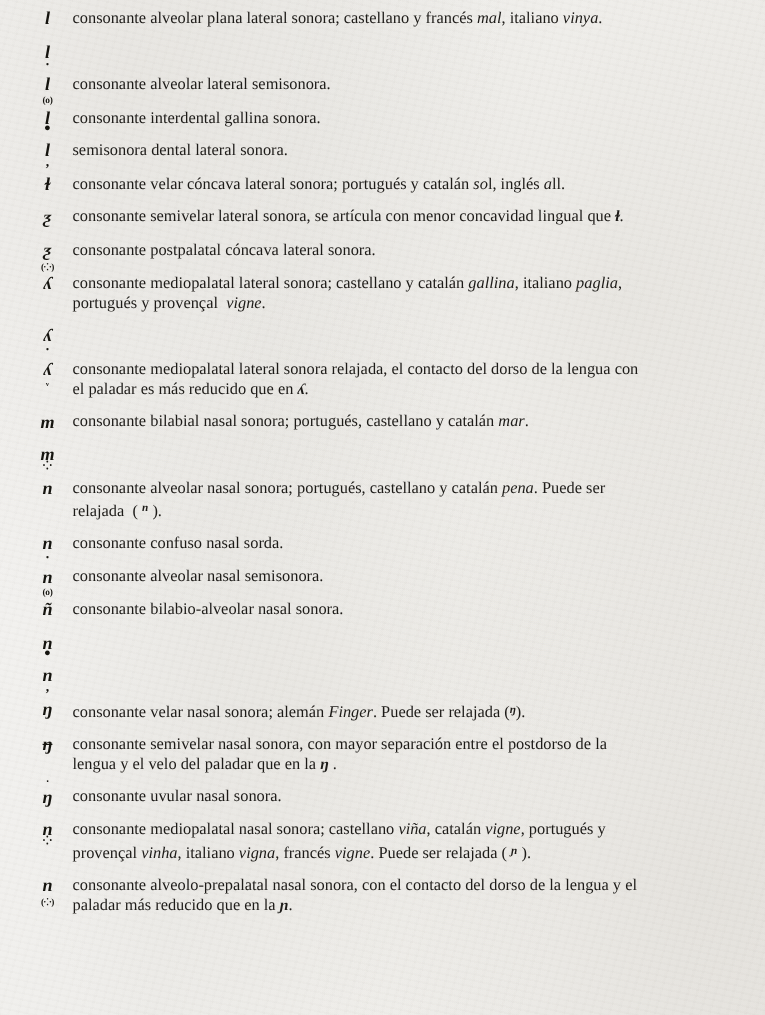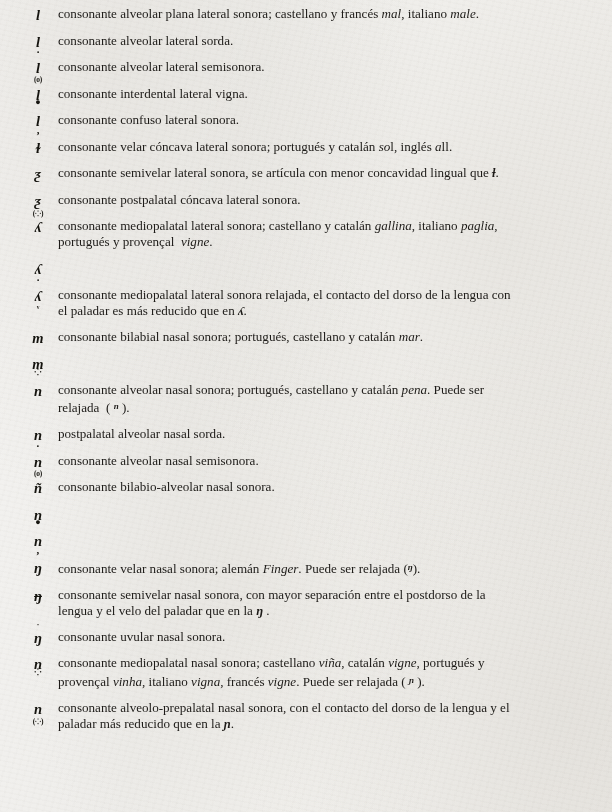--- a/index.html
+++ b/index.html
@@ -123,41 +123,40 @@
   }
 </style>
 </head>
 <body>
 
 <div class="page">
   <div class="entries">
 
     <div class="entry">
       <div class="sym-cell"><span class="stack"><span class="base">l</span></span></div>
-      <div class="def-cell">consonante alveolar plana lateral sonora; castellano y francés <i>mal</i>, italiano <i>male</i>.</div>
+      <div class="def-cell">consonante alveolar plana lateral sonora; castellano y francés <i>mal</i>, italiano <i>vinya</i>.</div>
     </div>
 
     <div class="entry">
       <div class="sym-cell"><span class="stack"><span class="base">l</span><span class="below dot">.</span></span></div>
-      <div class="def-cell">consonante alveolar lateral sorda.</div>
     </div>
 
     <div class="entry">
       <div class="sym-cell"><span class="stack"><span class="base">l</span><span class="below paren">(o)</span></span></div>
       <div class="def-cell">consonante alveolar lateral semisonora.</div>
     </div>
 
     <div class="entry">
       <div class="sym-cell"><span class="stack"><span class="base">l</span><span class="below dot" style="bottom:-5px;font-size:9px;">●</span></span></div>
-      <div class="def-cell">consonante interdental lateral vigna.</div>
+      <div class="def-cell">consonante interdental gallina sonora.</div>
     </div>
 
     <div class="entry">
       <div class="sym-cell"><span class="stack"><span class="base">l</span><span class="below comma">,</span></span></div>
-      <div class="def-cell">consonante confuso lateral sonora.</div>
+      <div class="def-cell">semisonora dental lateral sonora.</div>
     </div>
 
     <div class="entry">
       <div class="sym-cell"><span class="stack"><span class="base">ɫ</span></span></div>
       <div class="def-cell">consonante velar cóncava lateral sonora; portugués y catalán <i>so</i>l, inglés <i>a</i>ll.</div>
     </div>
 
     <div class="entry">
       <div class="sym-cell"><span class="stack"><span class="base">ƺ</span></span></div>
       <div class="def-cell">consonante semivelar lateral sonora, se artícula con menor concavidad lingual que <span class="insym">ɫ</span>.</div>
@@ -191,21 +190,21 @@
       <div class="sym-cell"><span class="stack"><span class="base">m</span><span class="below wedge" style="bottom:-5px;">⁘</span></span></div>
     </div>
 
     <div class="entry">
       <div class="sym-cell"><span class="stack"><span class="base">n</span></span></div>
       <div class="def-cell">consonante alveolar nasal sonora; portugués, castellano y catalán <i>pena</i>. Puede ser<br>relajada&nbsp; ( <span class="supsym">n</span> ).</div>
     </div>
 
     <div class="entry">
       <div class="sym-cell"><span class="stack"><span class="base">n</span><span class="below dot">.</span></span></div>
-      <div class="def-cell">postpalatal alveolar nasal sorda.</div>
+      <div class="def-cell">consonante confuso nasal sorda.</div>
     </div>
 
     <div class="entry">
       <div class="sym-cell"><span class="stack"><span class="base">n</span><span class="below paren">(o)</span></span></div>
       <div class="def-cell">consonante alveolar nasal semisonora.</div>
     </div>
 
     <div class="entry">
       <div class="sym-cell"><span class="stack"><span class="base">ñ</span></span></div>
       <div class="def-cell">consonante bilabio-alveolar nasal sonora.</div>

